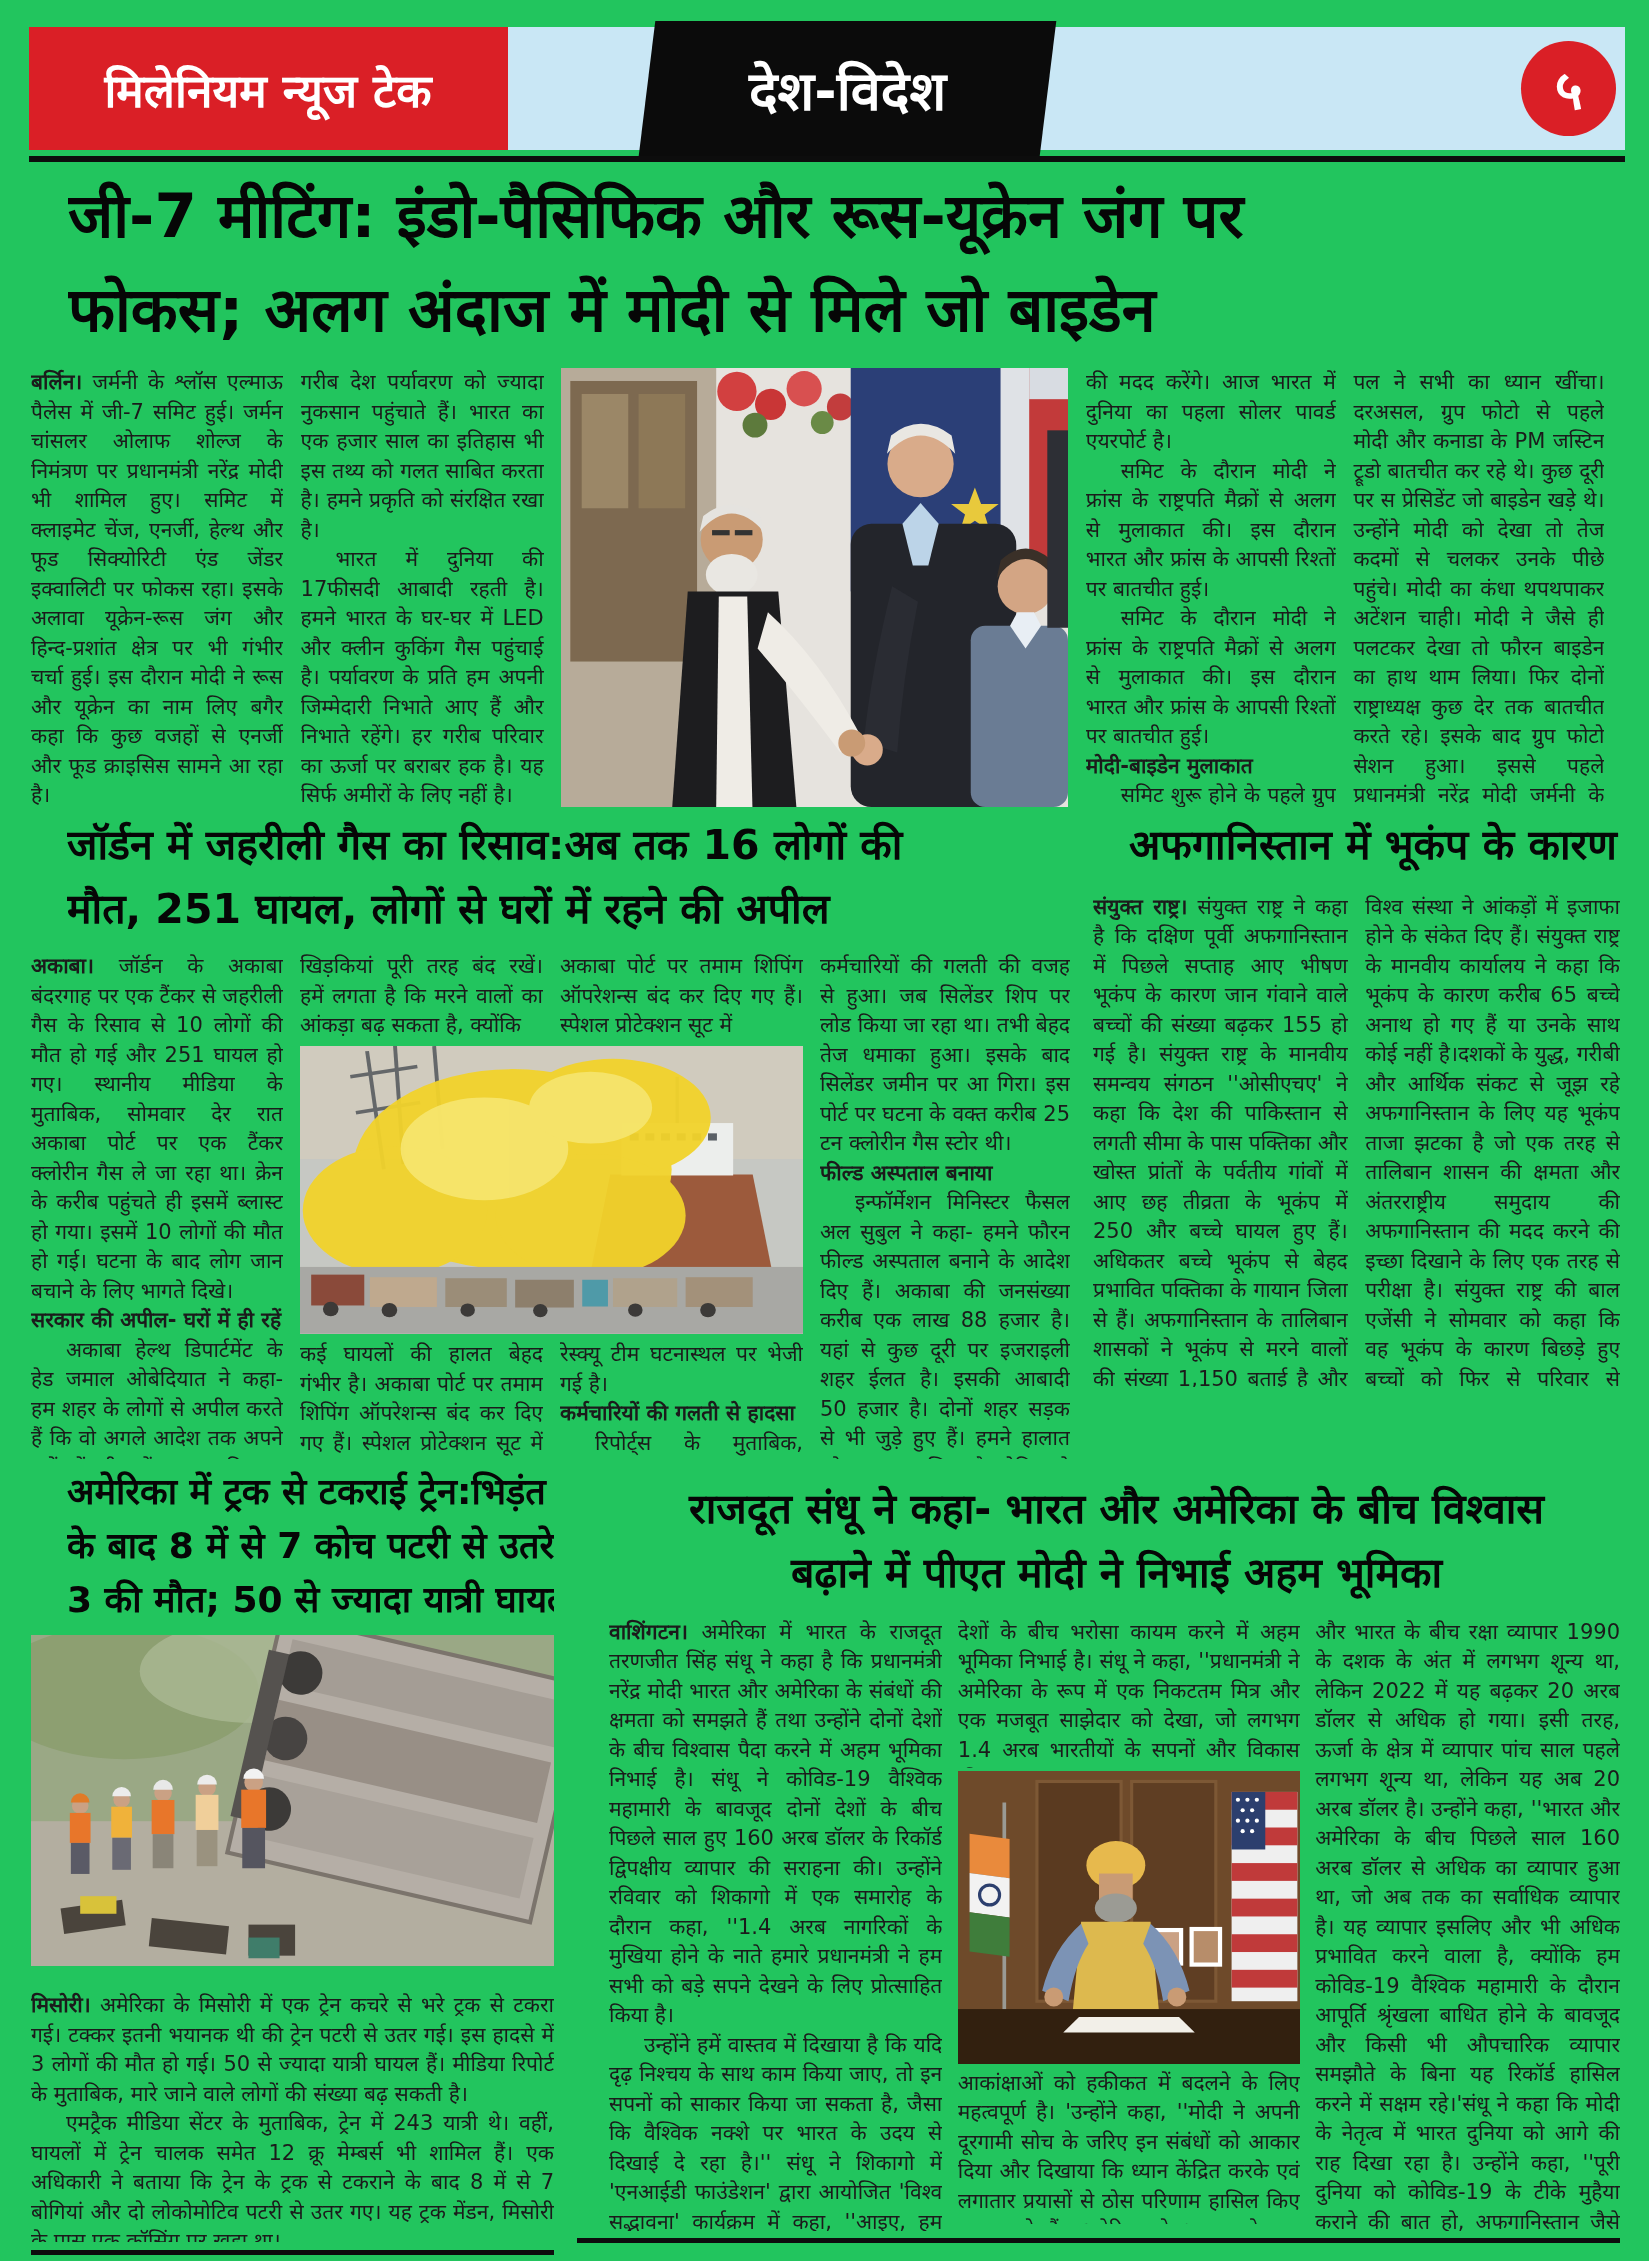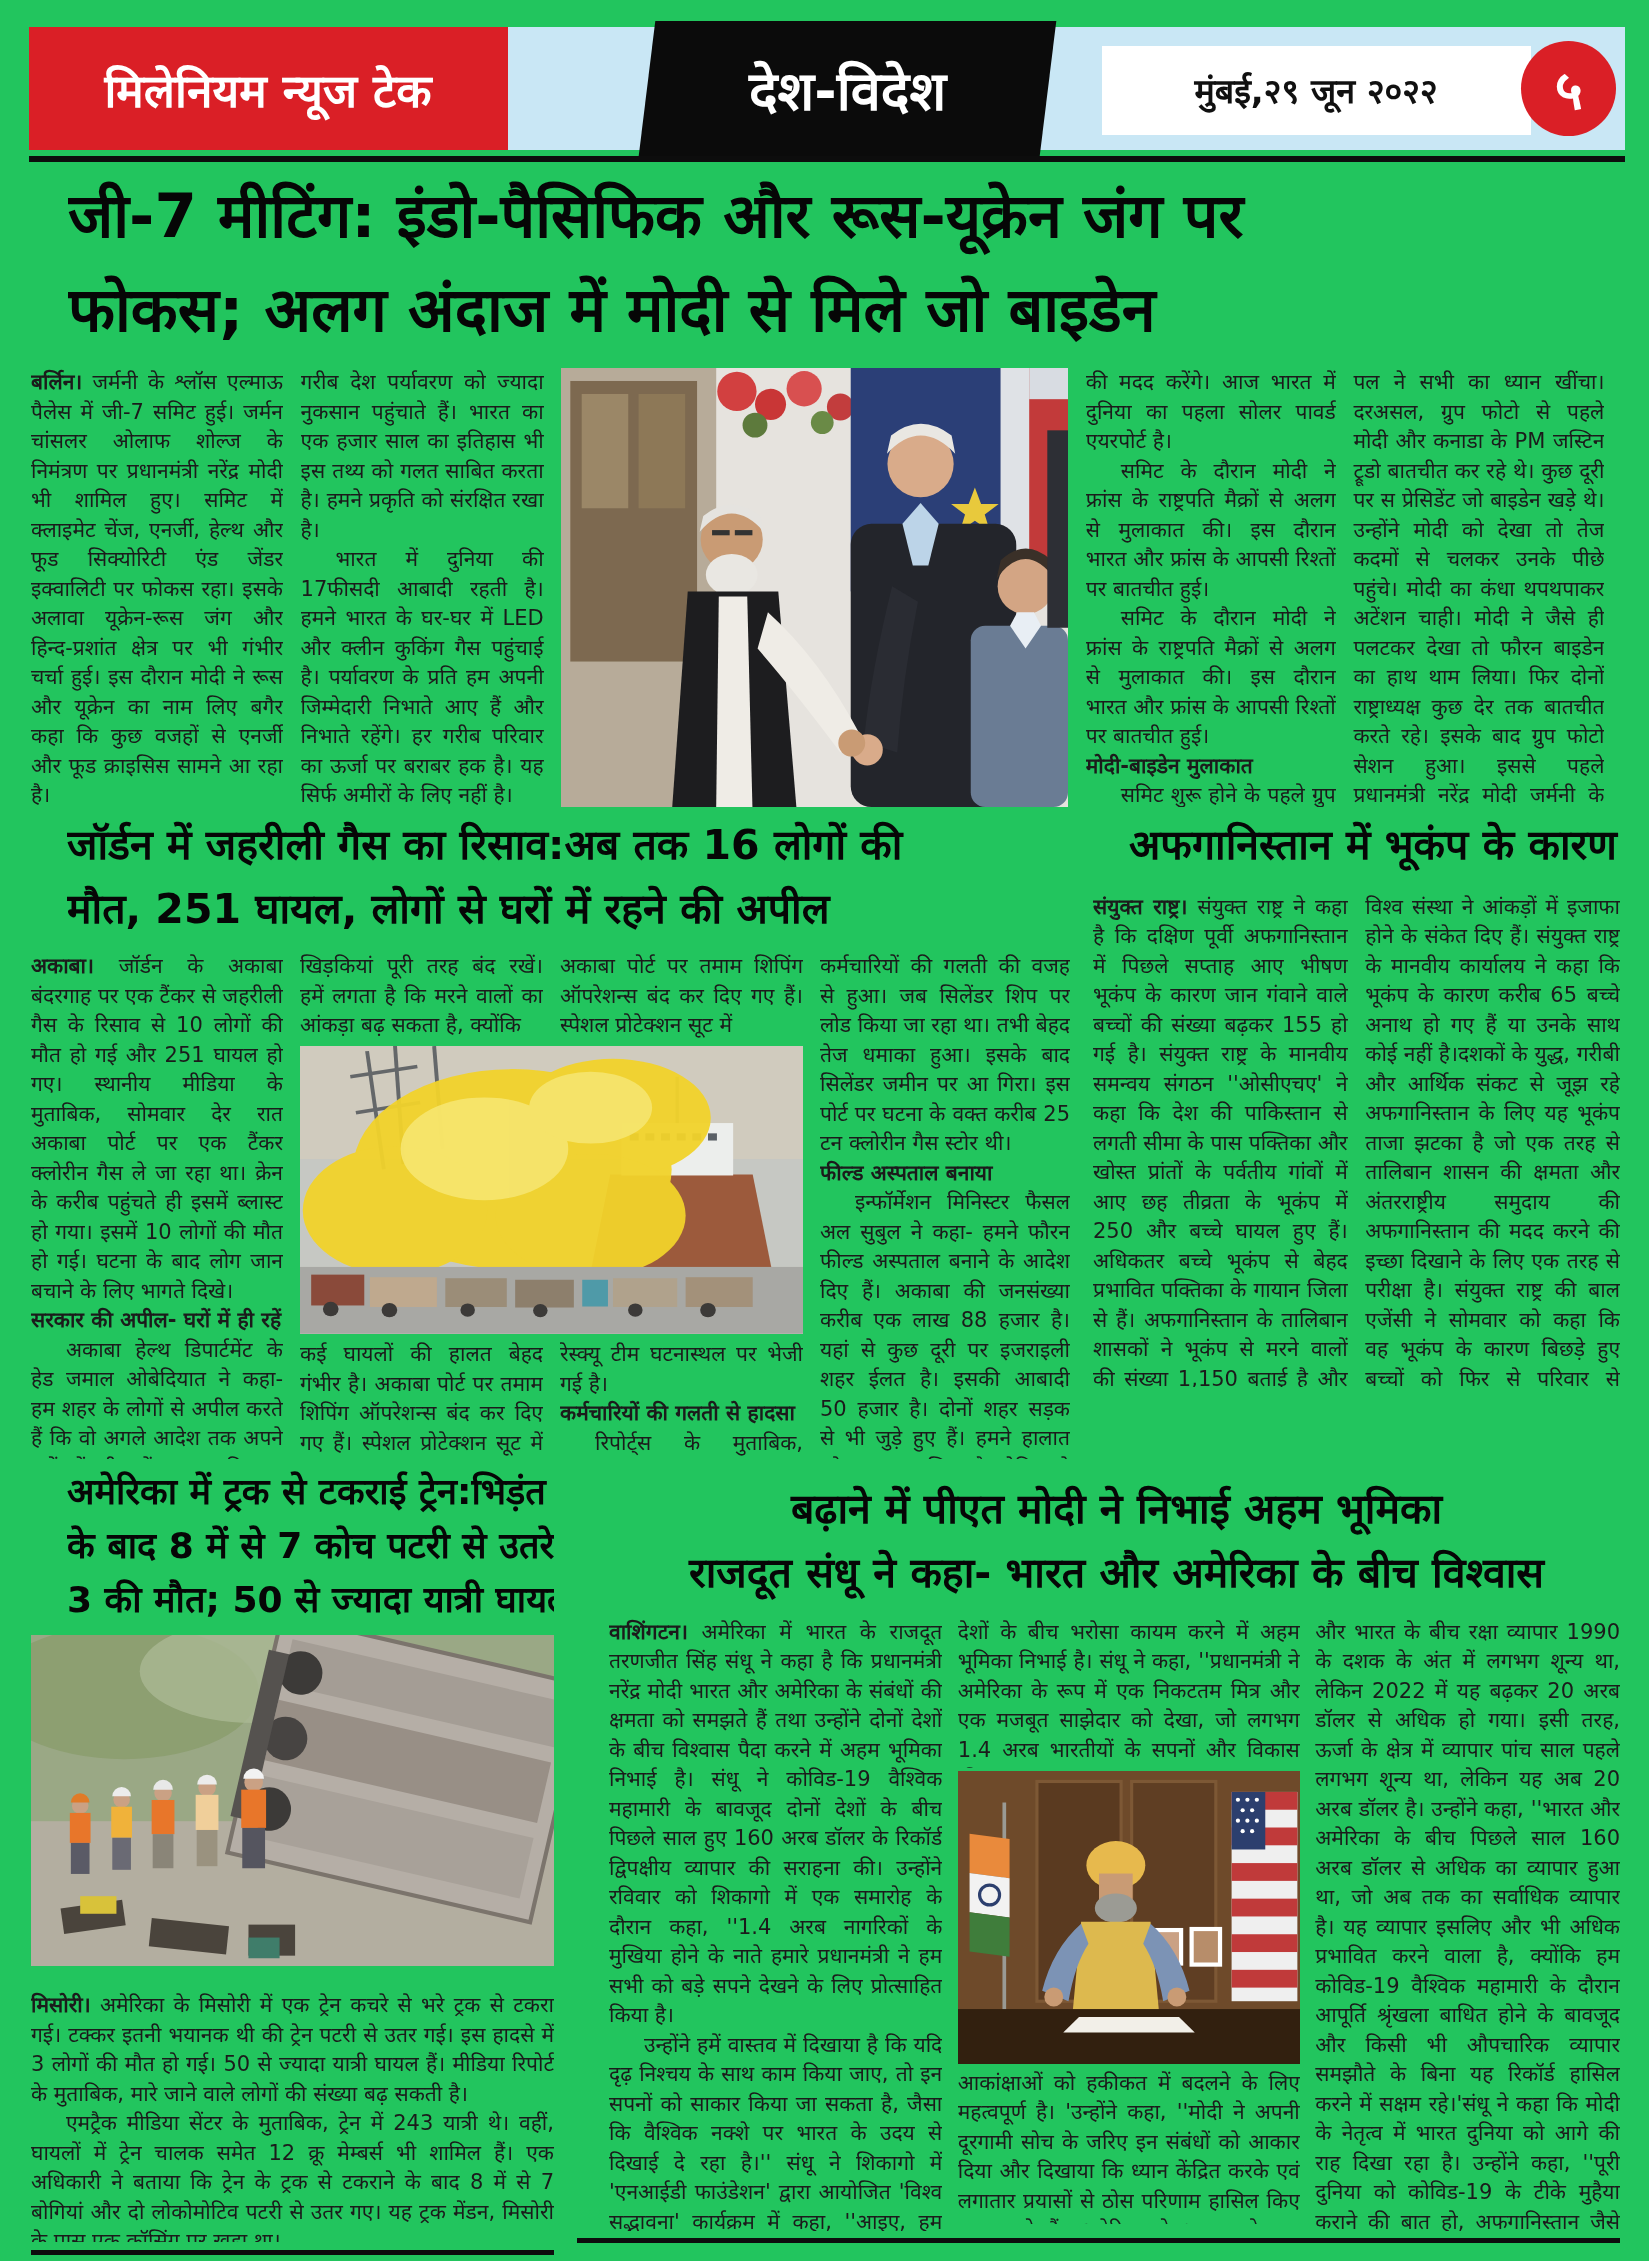--- a/index.html
+++ b/index.html
@@ -76,21 +76,20 @@
 </head>
 <body>
 
 <div class="page">
 
   <div class="header">
     <div class="masthead">मिलेनियम न्यूज टेक</div>
     <div class="section-flag">
       <span>देश-विदेश</span>
     </div>
-    <div class="date-box">मुंबई,२९ जून २०२२</div>
     <div class="page-badge">५</div>
   </div>
   <div class="top-rule"></div>
 
   <div class="main-headline">
     <span class="hl-line">जी-7 मीटिंग: इंडो-पैसिफिक और रूस-यूक्रेन जंग पर</span>
     <span class="hl-line">फोकस; अलग अंदाज में मोदी से मिले जो बाइडेन</span>
   </div>
 
   <div class="lead-cols">
@@ -316,22 +315,22 @@
       </figure>
       <div class="col train-body">
         <p><span class="lead-in">मिसोरी।</span> <span>अमेरिका के मिसोरी में एक ट्रेन कचरे से भरे ट्रक से टकरा गई। टक्कर इतनी भयानक थी की ट्रेन पटरी से उतर गई। इस हादसे में 3 लोगों की मौत हो गई। 50 से ज्यादा यात्री घायल हैं। मीडिया रिपोर्ट के मुताबिक, मारे जाने वाले लोगों की संख्या बढ़ सकती है।</span></p>
         <p class="indent">एमट्रैक मीडिया सेंटर के मुताबिक, ट्रेन में 243 यात्री थे। वहीं, घायलों में ट्रेन चालक समेत 12 क्रू मेम्बर्स भी शामिल हैं। एक अधिकारी ने बताया कि ट्रेन के ट्रक से टकराने के बाद 8 में से 7 बोगियां और दो लोकोमोटिव पटरी से उतर गए। यह ट्रक मेंडन, मिसोरी के पास एक क्रॉसिंग पर खड़ा था।</p>
       </div>
       <div class="bottom-rule"></div>
     </div>
 
     <div class="sandhu">
       <div class="sandhu-headline">
+        <span class="hl-line">राजदूत संधू ने कहा- भारत और अमेरिका के बीच विश्वास</span>
         <span class="hl-line">बढ़ाने में पीएत मोदी ने निभाई अहम भूमिका</span>
-        <span class="hl-line">राजदूत संधू ने कहा- भारत और अमेरिका के बीच विश्वास</span>
       </div>
       <div class="sandhu-body">
         <div class="col sw1">
           <p><span class="lead-in">वाशिंगटन।</span> <span>अमेरिका में भारत के राजदूत तरणजीत सिंह संधू ने कहा है कि प्रधानमंत्री नरेंद्र मोदी भारत और अमेरिका के संबंधों की क्षमता को समझते हैं तथा उन्होंने दोनों देशों के बीच विश्वास पैदा करने में अहम भूमिका निभाई है। संधू ने कोविड-19 वैश्विक महामारी के बावजूद दोनों देशों के बीच पिछले साल हुए 160 अरब डॉलर के रिकॉर्ड द्विपक्षीय व्यापार की सराहना की। उन्होंने रविवार को शिकागो में एक समारोह के दौरान कहा, ''1.4 अरब नागरिकों के मुखिया होने के नाते हमारे प्रधानमंत्री ने हम सभी को बड़े सपने देखने के लिए प्रोत्साहित किया है।</span></p>
           <p class="indent">उन्होंने हमें वास्तव में दिखाया है कि यदि दृढ़ निश्चय के साथ काम किया जाए, तो इन सपनों को साकार किया जा सकता है, जैसा कि वैश्विक नक्शे पर भारत के उदय से दिखाई दे रहा है।'' संधू ने शिकागो में 'एनआईडी फाउंडेशन' द्वारा आयोजित 'विश्व सद्भावना' कार्यक्रम में कहा, ''आइए, हम सभी बड़े सपने देखें और उन सपनों को साकार करने के लिए पूरे जोश के साथ काम करें।' उन्होंने कहा कि प्रधानमंत्री मोदी भारत और अमेरिका के संबंधों की क्षमता को समझते हैं और उन्होंने</p>
         </div>
         <div class="sw2">
           <div class="col s2-top">देशों के बीच भरोसा कायम करने में अहम भूमिका निभाई है। संधू ने कहा, ''प्रधानमंत्री ने अमेरिका के रूप में एक निकटतम मित्र और एक मजबूत साझेदार को देखा, जो लगभग 1.4 अरब भारतीयों के सपनों और विकास की</div>
           <figure class="s2-photo">
             <svg viewBox="0 0 650 560" preserveAspectRatio="none">

